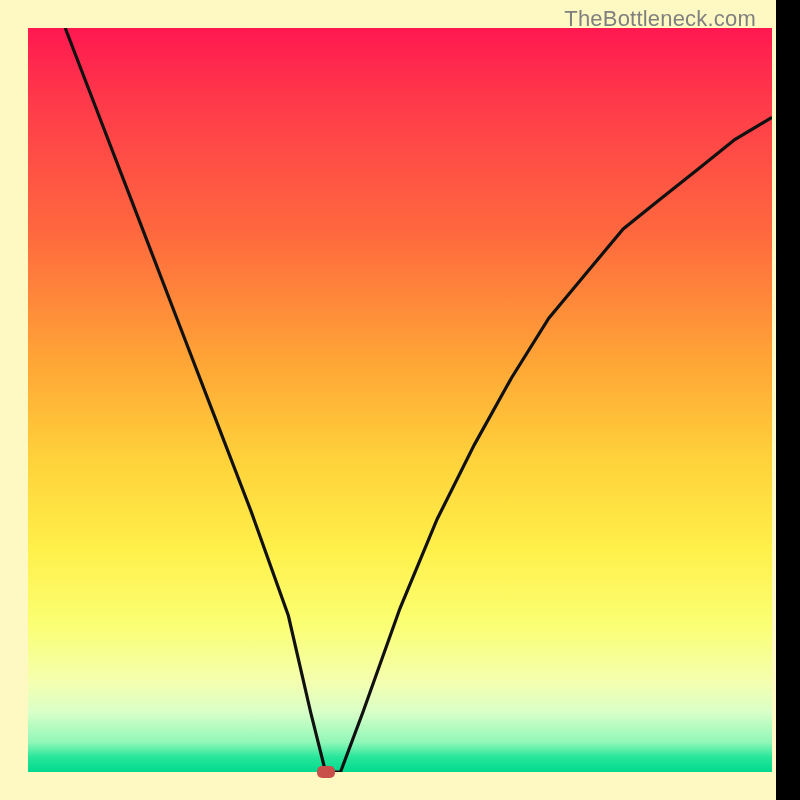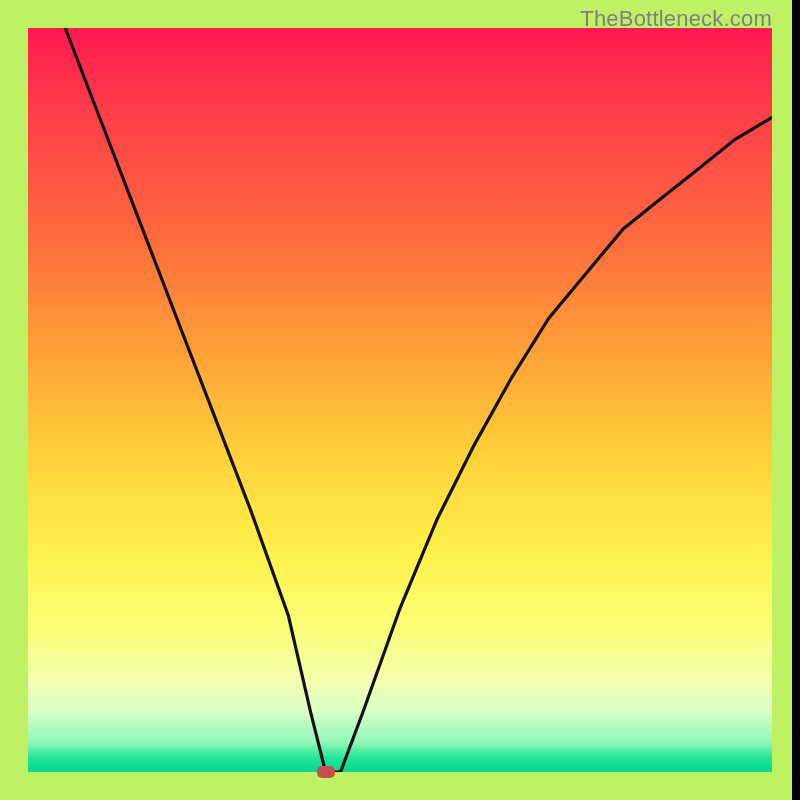--- a/index.html
+++ b/index.html
@@ -8,22 +8,21 @@
     width: 800px;
     height: 800px;
     background: #000;
     overflow: hidden;
     font-family: Arial, Helvetica, sans-serif;
   }
   .frame {
     position: relative;
     width: 776px;
     height: 800px;
-    background: #bef264;
-    padding-left: 16px;
+    background: #fef9c3;
   }
   .watermark {
     position: absolute;
     top: 6px;
     right: 20px;
     color: #808080;
     font-size: 22px;
     font-weight: 500;
     letter-spacing: 0.2px;
     z-index: 10;

